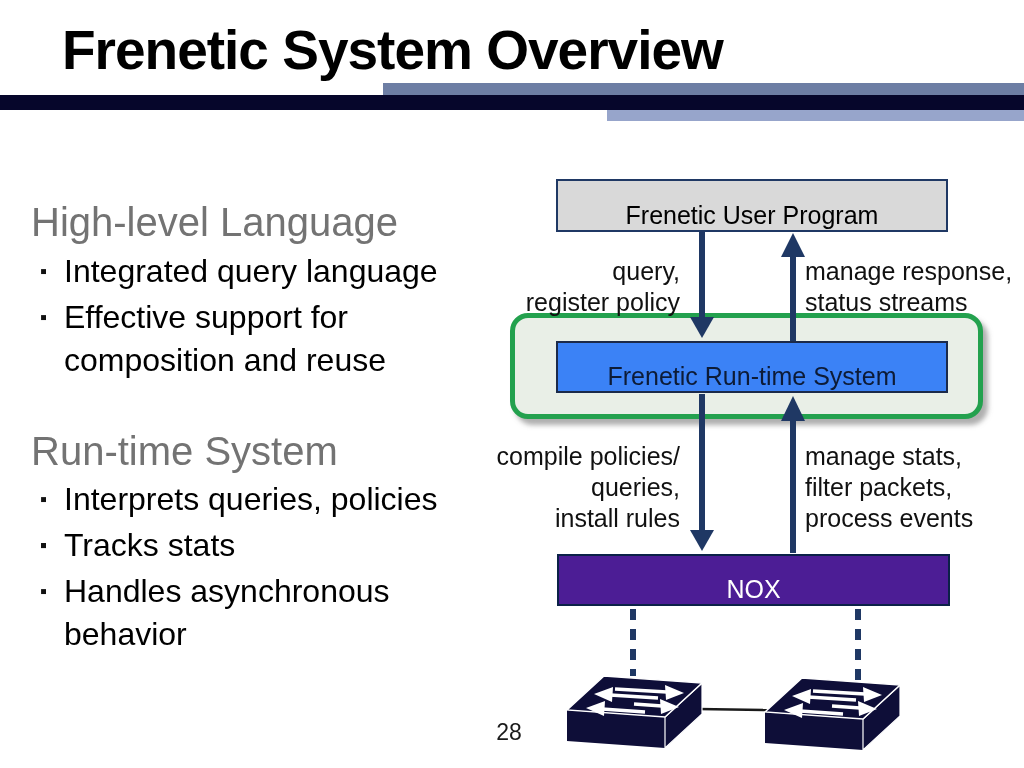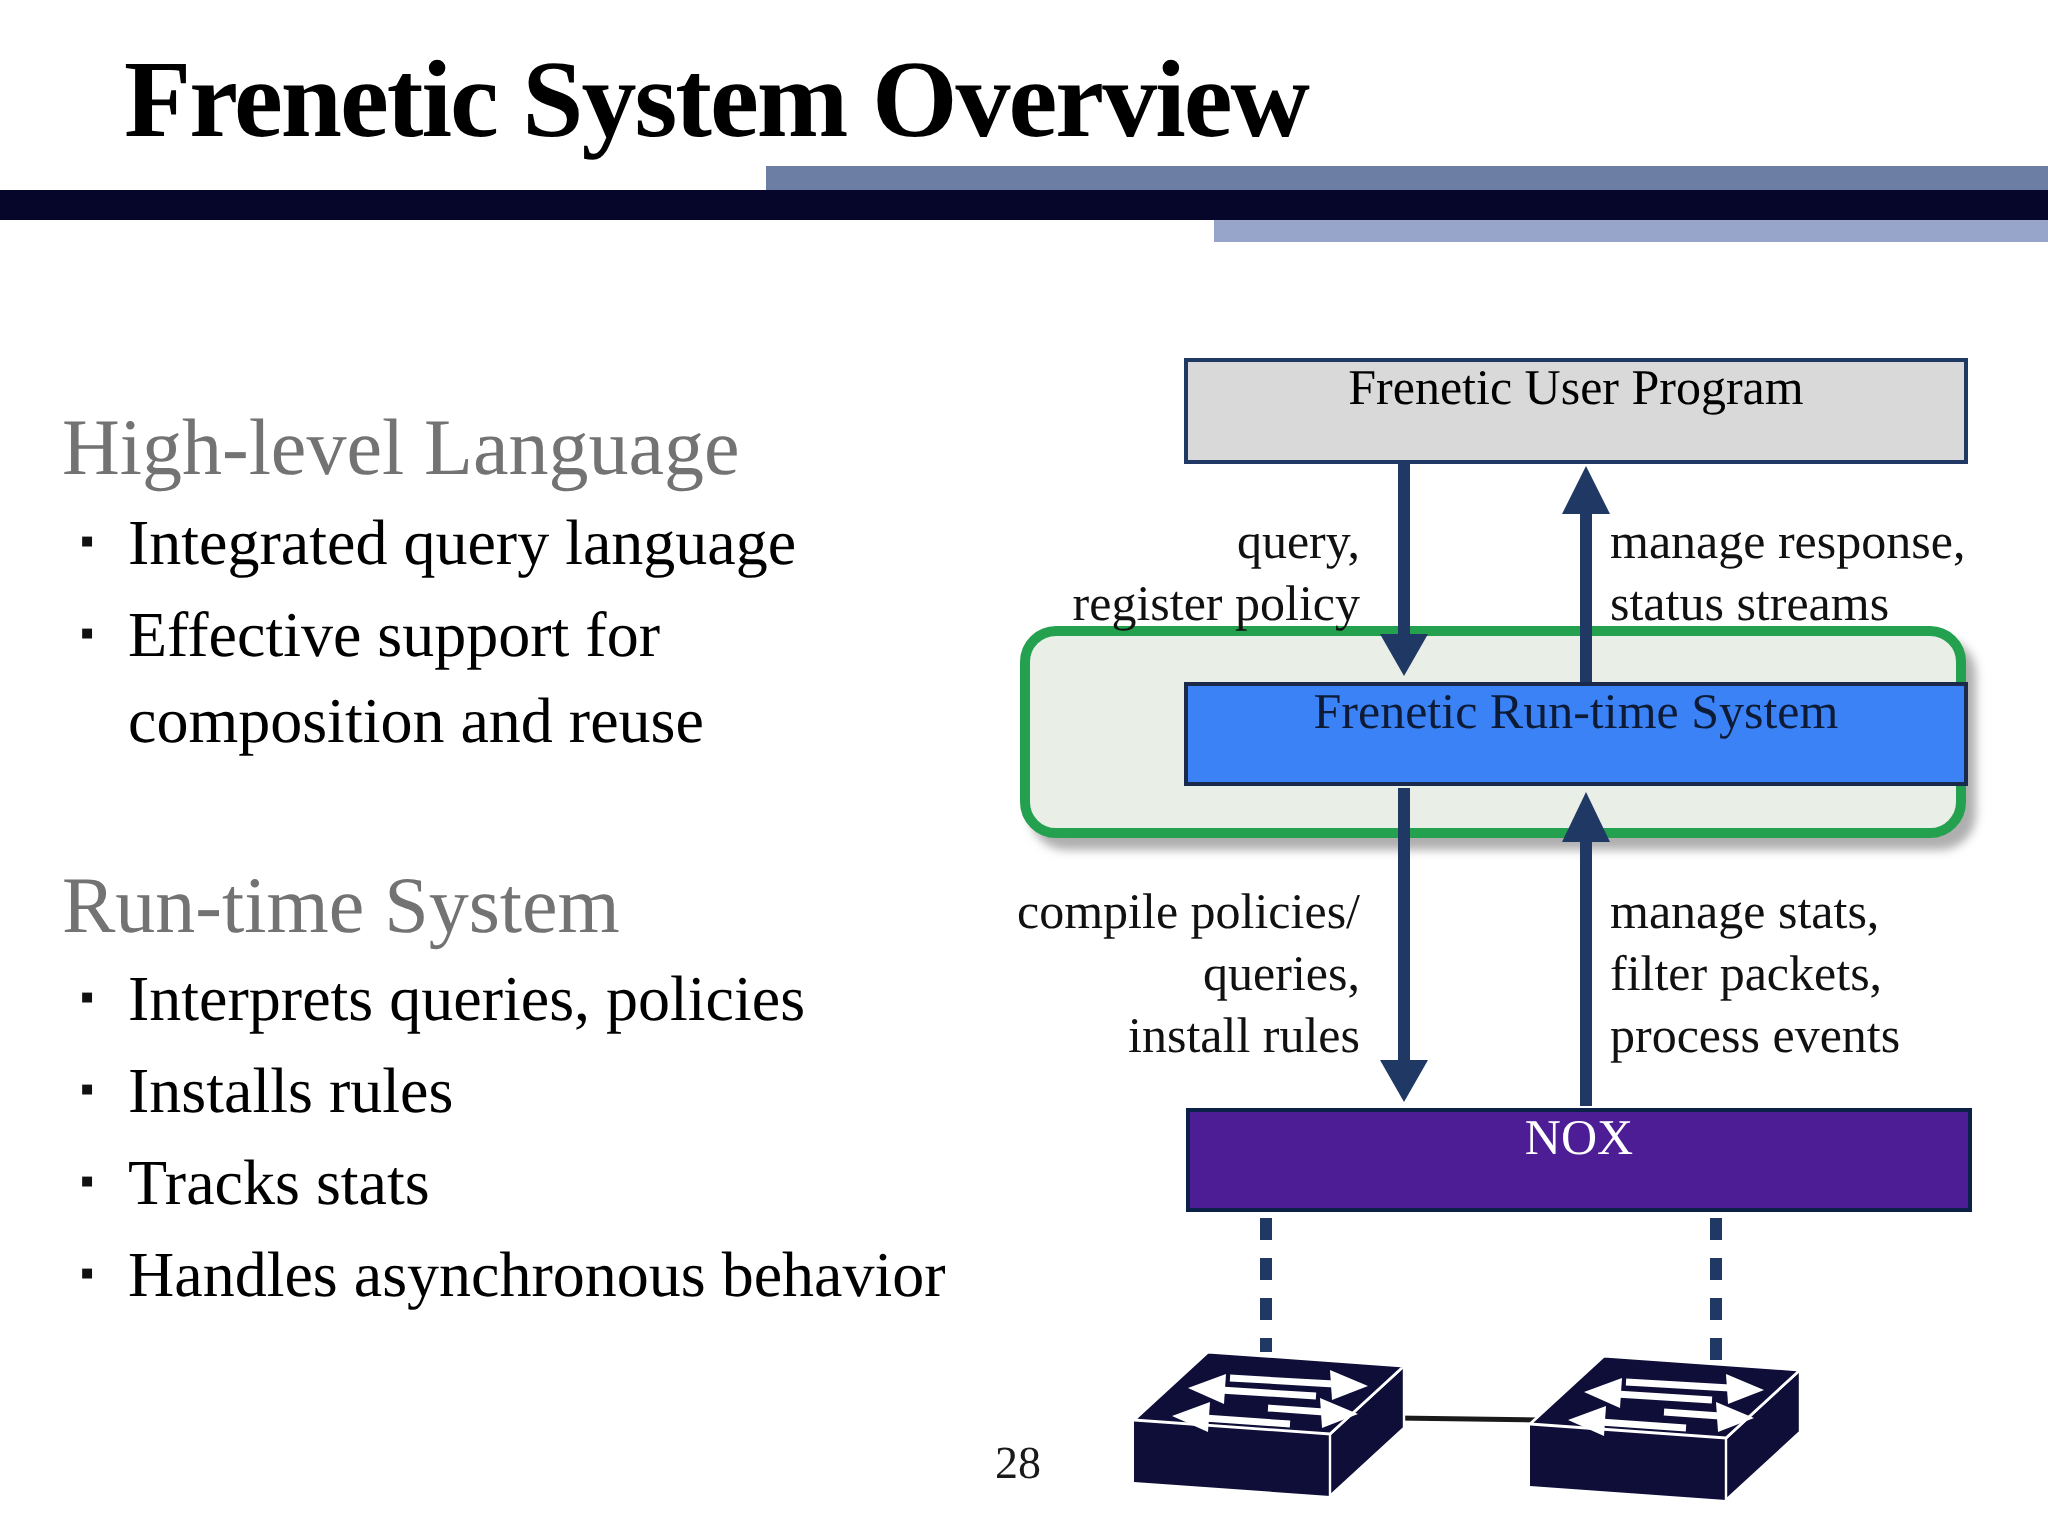--- a/index.html
+++ b/index.html
@@ -1,38 +1,38 @@
 <!DOCTYPE html>
 <html><head>
 <meta charset="utf-8">
 <style>
   html,body{margin:0;padding:0;background:#ffffff;}
   .slide{position:relative;width:1024px;height:768px;background:#ffffff;overflow:hidden;
-         font-family:Liberation Serif, serif;color:#000;}
+         font-family:Liberation Sans, sans-serif;color:#000;}
 
   
   .title{position:absolute;left:62px;top:18px;font-size:55px;font-weight:bold;
          letter-spacing:-1px;color:#000;white-space:nowrap;}
 
   
   .bar{position:absolute;}
   .bar-slate{left:383px;top:83px;width:641px;height:12px;background:#6d7ea4;}
   .bar-navy{left:0;top:95px;width:1024px;height:15px;background:#06062b;}
   .bar-light{left:607px;top:110px;width:417px;height:11px;background:#97a5cb;}
 
   
   .heading{position:absolute;left:31px;font-size:40px;color:#737373;white-space:nowrap;}
   .blist{position:absolute;left:40px;margin:0;padding:0;list-style:none;width:444px;}
   .blist li{position:relative;padding-left:24px;margin:0 0 3px 0;
             font-size:32px;line-height:43px;color:#000;width:420px;}
   .blist .blt{position:absolute;left:0;top:0;font-size:20px;line-height:43px;color:#111;}
 
   
-  .dbox{position:absolute;box-sizing:border-box;display:flex;align-items:flex-start;
-        justify-content:center;font-size:25px;white-space:nowrap;margin-left:36px;}
+  .dbox{position:absolute;box-sizing:border-box;display:flex;align-items:flex-end;
+        justify-content:center;font-size:25px;white-space:nowrap;}
   .user-box{left:556px;top:179px;width:392px;height:53px;background:#d9d9d9;
             border:2px solid #1f3864;color:#000;}
   .green-wrap{position:absolute;left:510px;top:313px;width:473px;height:106px;
               box-sizing:border-box;background:#e9efe7;border:5px solid #23a14e;
               border-radius:18px;box-shadow:5px 6px 5px rgba(110,110,110,0.55);}
   .runtime-box{left:556px;top:341px;width:392px;height:52px;background:#3b82f6;
                border:2px solid #1b2a4a;color:#0d1b36;}
   .nox-box{left:557px;top:554px;width:393px;height:52px;background:#4c1d95;
            border:2px solid #0b2148;color:#ffffff;}
 
@@ -76,21 +76,20 @@
 
   <div class="heading" style="top:429px">Run-time System</div>
 
   <ul class="blist" style="top:478px">
     <li>
       <span class="blt">▪</span>
       <span>Interprets queries, policies</span>
     </li>
     <li>
       <span class="blt">▪</span>
-      <span>Installs rules</span>
     </li>
     <li>
       <span class="blt">▪</span>
       <span>Tracks stats</span>
     </li>
     <li>
       <span class="blt">▪</span>
       <span>Handles asynchronous behavior</span>
     </li>
   </ul>

